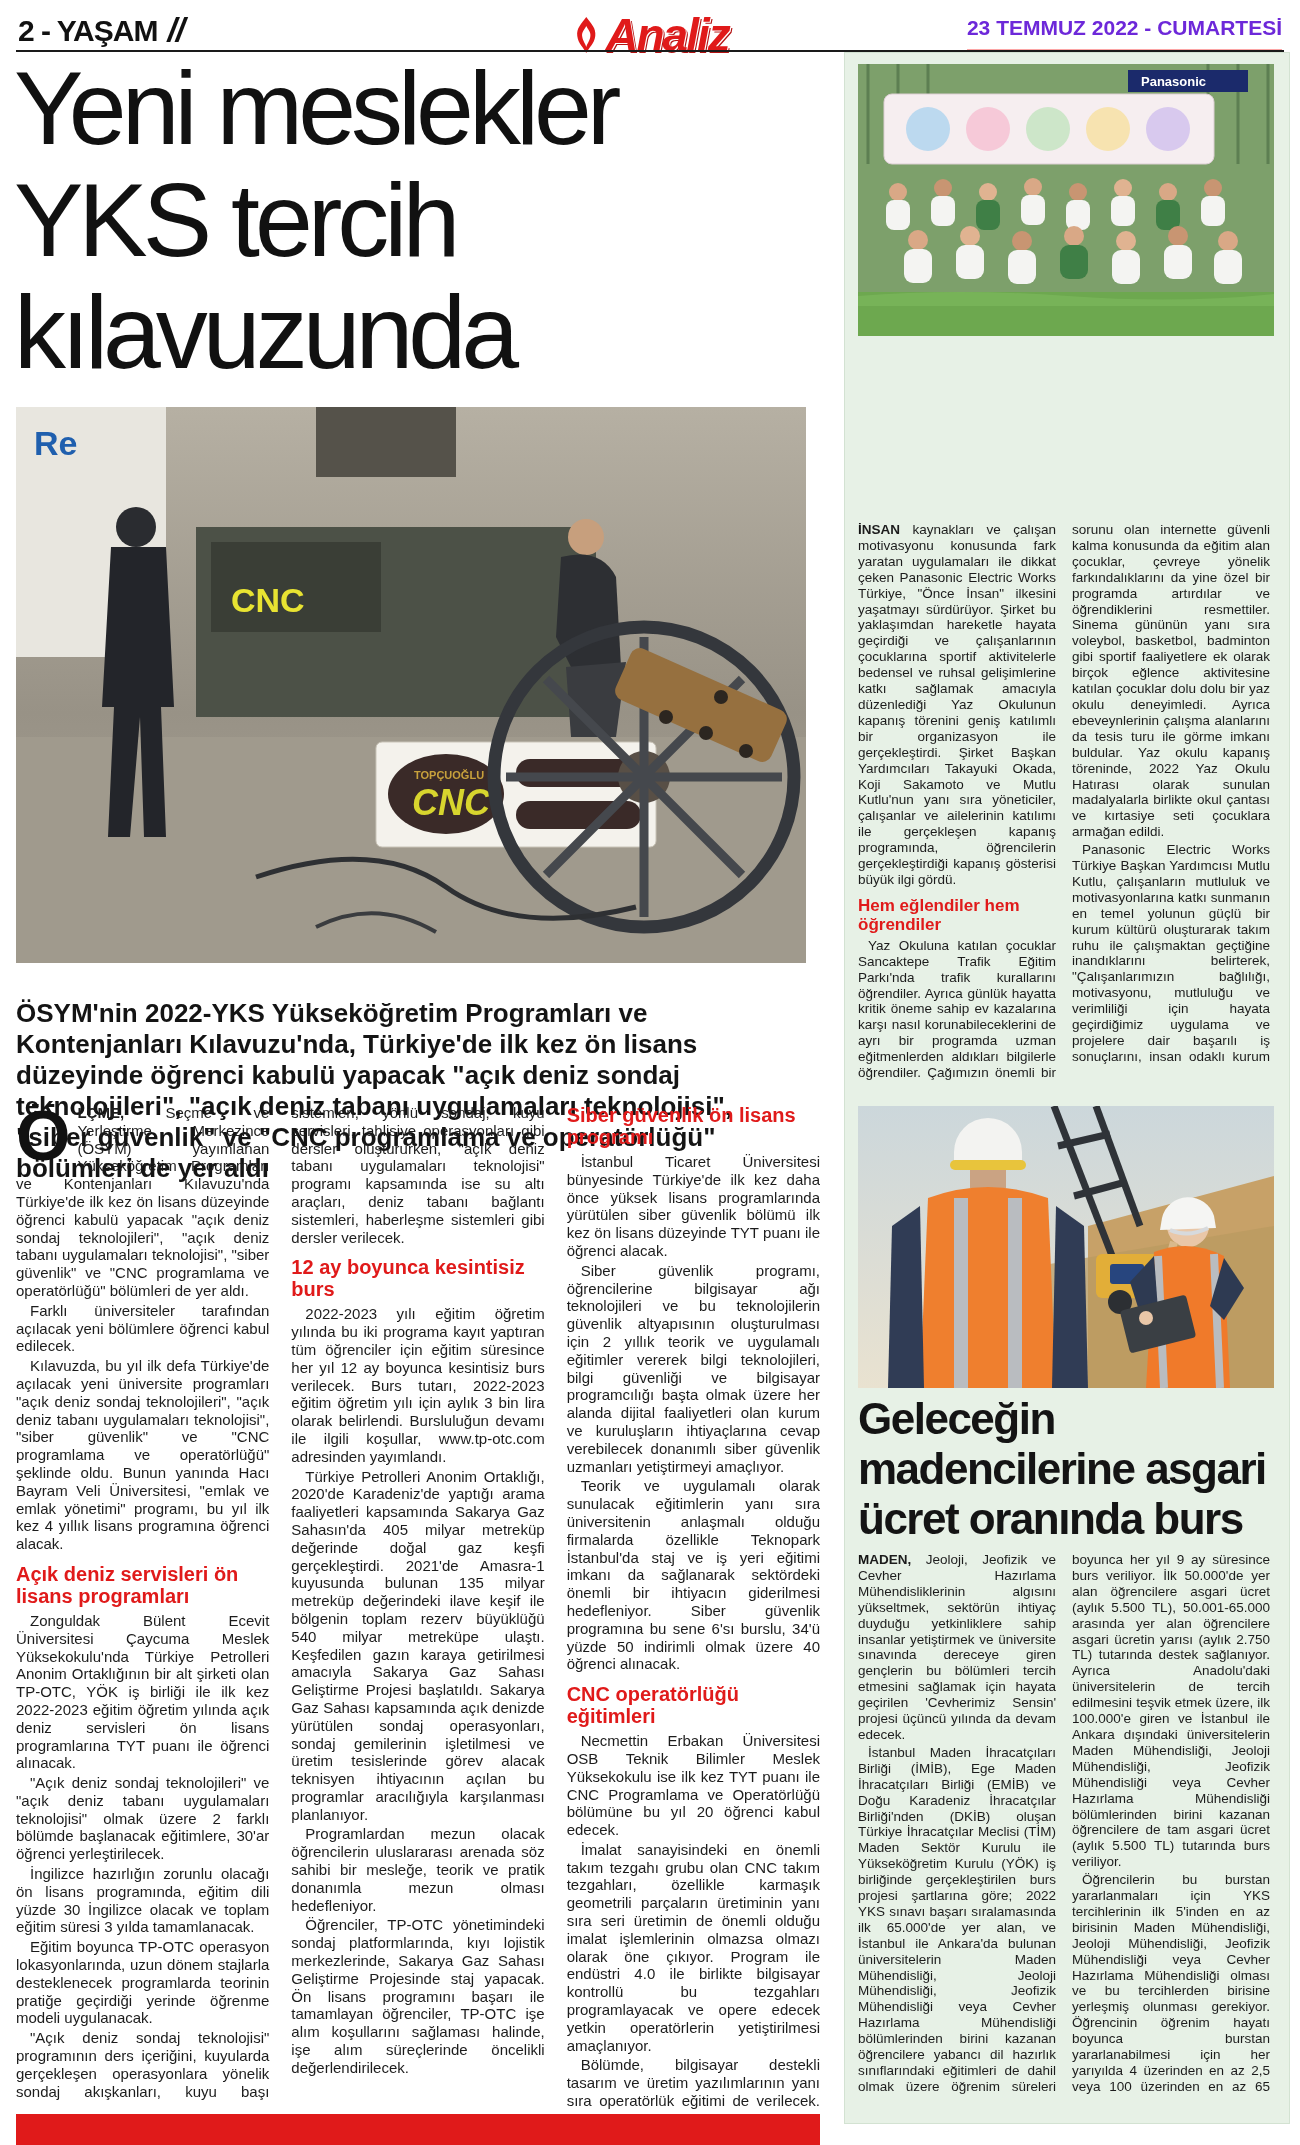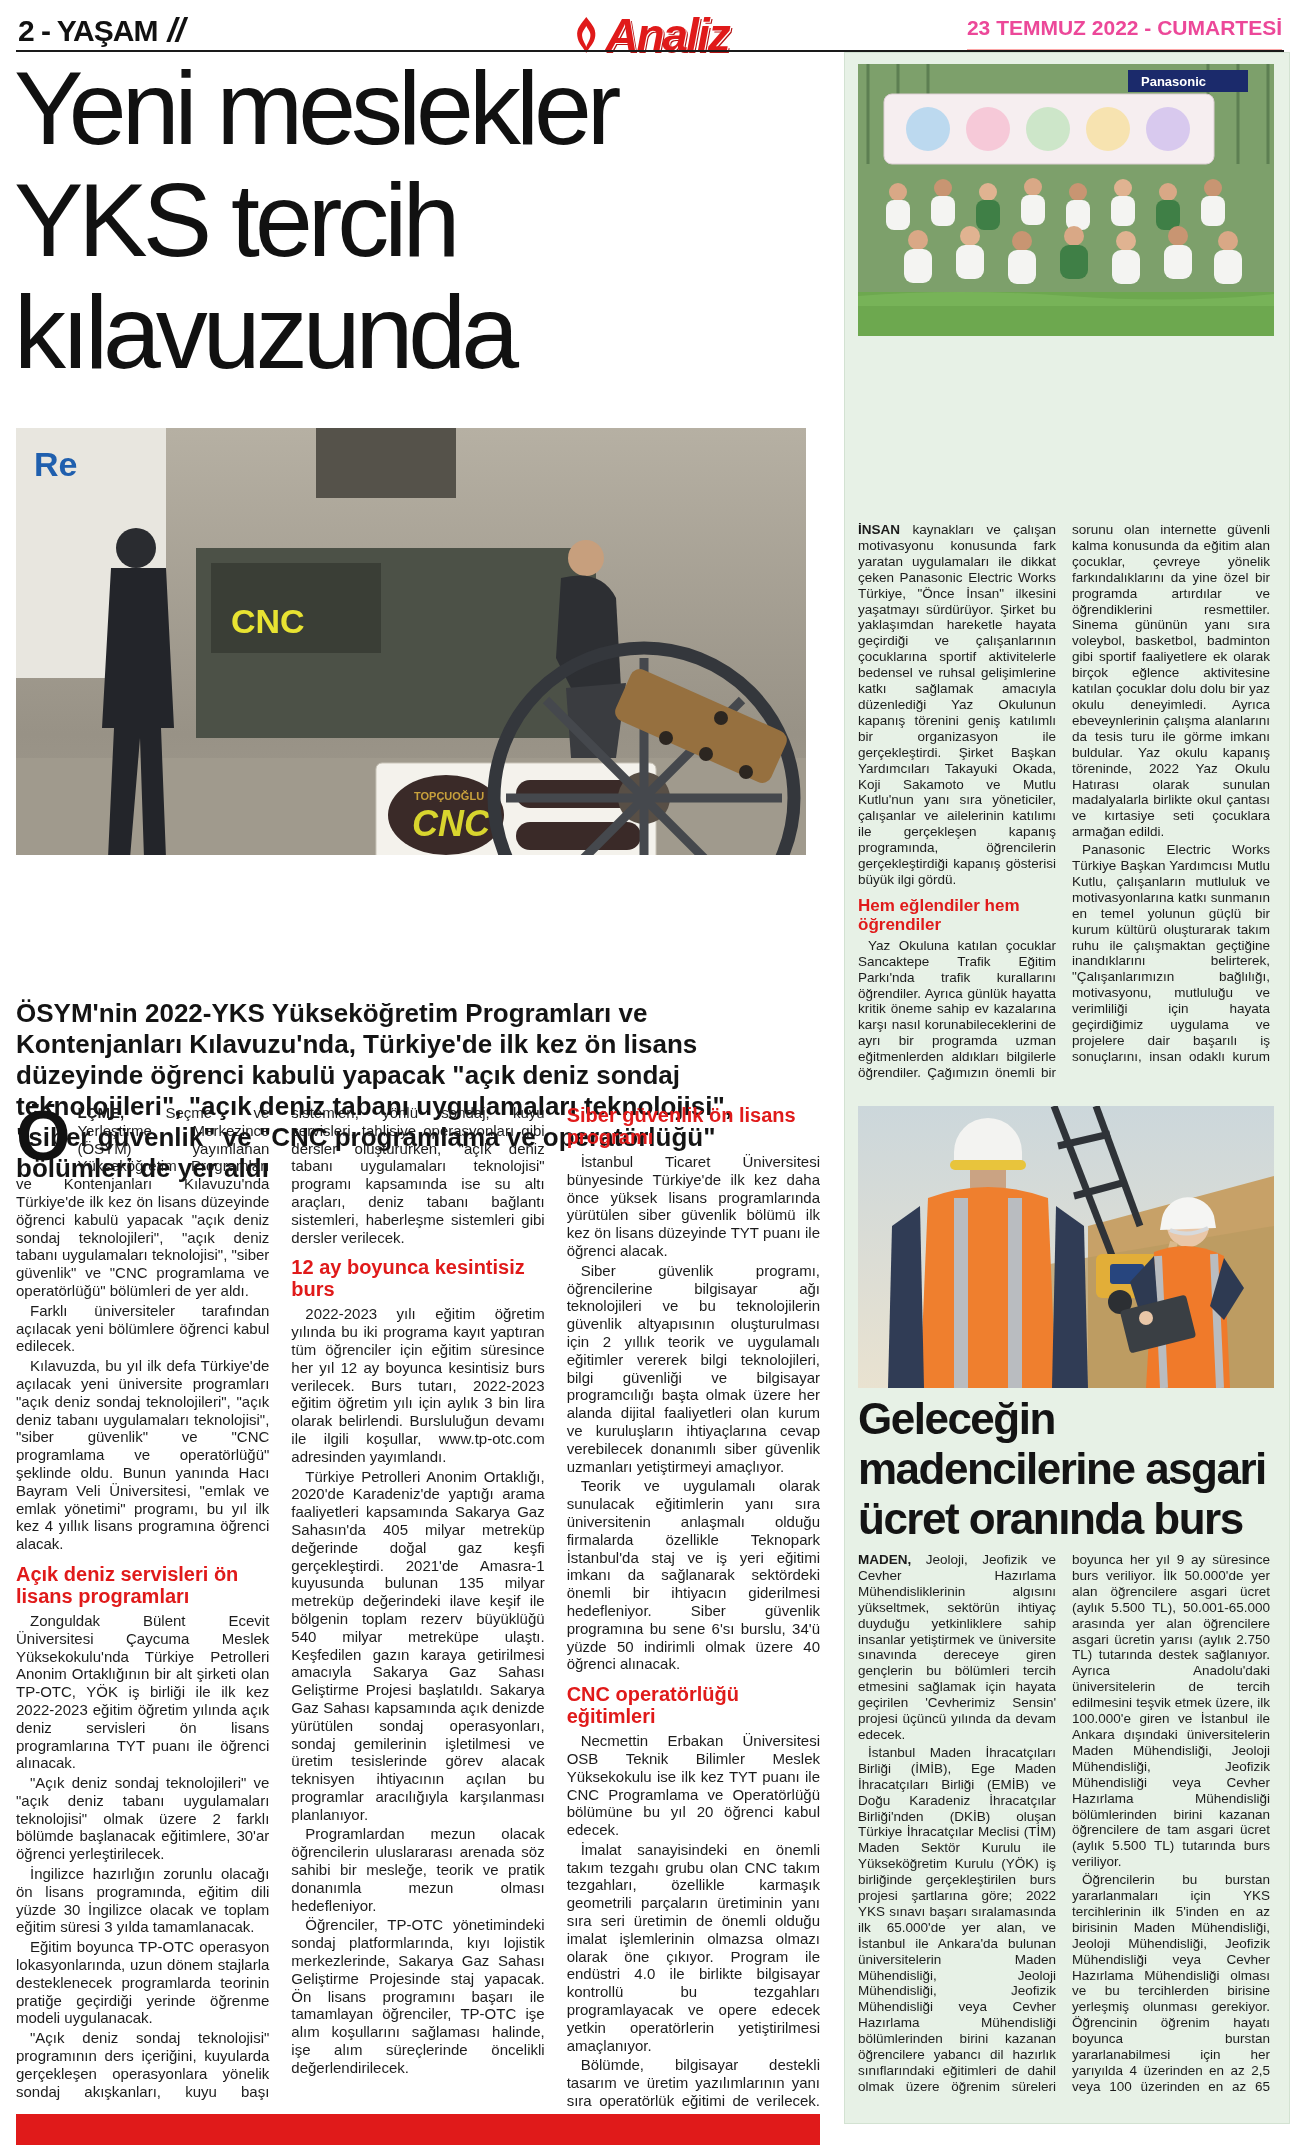--- a/index.html
+++ b/index.html
@@ -6,28 +6,28 @@
   #page{position:relative;width:1300px;height:2145px;background:#ffffff;overflow:hidden;
         font-family:"Liberation Sans","DejaVu Sans",sans-serif;color:#1c1c1c;margin:0 auto;}
   
   .hdr-section{position:absolute;left:18px;top:10px;font-size:30px;font-weight:700;letter-spacing:-1px;color:#111;}
   .hdr-slashes{font-style:italic;font-weight:700;font-size:34px;margin-left:10px;}
   .masthead{position:absolute;left:50%;top:8px;transform:translateX(-50%);display:flex;align-items:center;gap:4px;}
   .masthead-word{font-size:46px;font-weight:700;font-style:italic;color:#e01a1a;letter-spacing:-2px;
                  text-shadow:1px 1px 0 #fff,2px 2px 0 #b31212;}
   .flame{width:30px;height:38px;}
   .hdr-date{position:absolute;right:18px;top:16px;font-size:21px;font-weight:700;letter-spacing:0;
-            border-bottom:6px solid #fca5a5;padding-bottom:9px;color:#ec4899;}
+            border-bottom:6px solid #fca5a5;padding-bottom:9px;color:#6d28d9;}
   .hdr-rule{position:absolute;left:16px;right:16px;top:50px;height:2px;background:#1a1a1a;}
   
   .main-headline{position:absolute;left:14px;top:52px;width:800px;font-size:104px;line-height:112px;
                  font-weight:400;letter-spacing:-5px;color:#111;}
   .photo{position:absolute;overflow:hidden;background:#e5e5e5;}
   .photo svg{display:block;}
-  .ph-workshop{left:16px;top:428px;width:790px;height:427px;}
+  .ph-workshop{left:16px;top:407px;width:790px;height:556px;}
   .deck{position:absolute;left:16px;top:998px;width:792px;font-size:26px;line-height:31px;font-weight:700;color:#141414;}
   .main-body{position:absolute;left:16px;top:1104px;width:804px;height:1006px;
              column-count:3;column-gap:22px;column-fill:auto;overflow:hidden;
              font-size:15px;line-height:17.8px;text-align:justify;}
   .main-body p{margin:0 0 2px 0;text-indent:14px;}
   .main-body p.lead{text-indent:0;}
   .lead::first-letter{float:left;font-size:70px;line-height:56px;font-weight:700;padding:4px 7px 0 0;color:#111;}
   .lead-bold{font-weight:700;}
   .t-sub{color:#e01a1a;font-weight:700;font-size:20px;line-height:22px;text-indent:0 !important;
          text-align:left !important;margin:10px 0 5px 0 !important;break-inside:avoid;}

